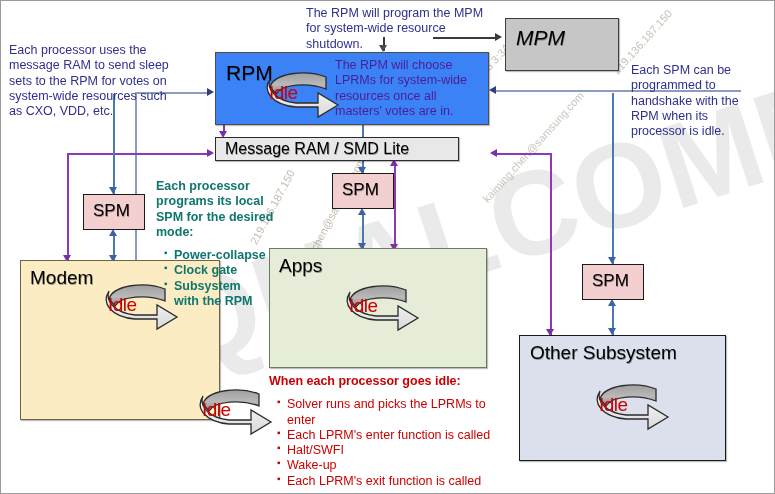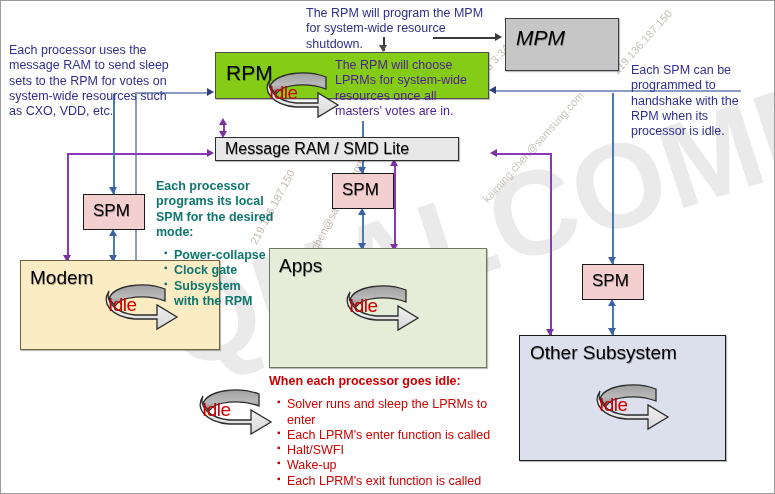--- a/index.html
+++ b/index.html
@@ -14,31 +14,31 @@
   }
   .box{position:absolute;box-sizing:border-box;}
   .bx-label{
     position:absolute;
     color:#000000;
     font-weight:400;
     white-space:nowrap;
     text-shadow:0.6px 0.6px 0 rgba(0,0,0,0.35);
   }
   
-  #rpm-box{left:214px;top:51px;width:274px;height:47px;background:#84cc16;border:1.5px solid #4d4d4d;box-shadow:1px 1px 1px rgba(0,0,0,.25);text-decoration:underline;}
+  #rpm-box{left:214px;top:51px;width:274px;height:73px;background:#3b82f6;border:1.5px solid #4d4d4d;box-shadow:1px 1px 1px rgba(0,0,0,.25);text-decoration:underline;}
   #rpm-box .bx-label{left:10px;top:8px;font-size:21px;}
   #mpm-box{left:504px;top:17px;width:114px;height:53px;background:#c6c6c6;border:1.5px solid #3d3d3d;box-shadow:1px 1px 1px rgba(0,0,0,.25);font-style:italic;}
   #mpm-box .bx-label{left:10px;top:7px;font-size:21px;}
   #msgram-box{left:214px;top:136px;width:244px;height:24px;background:#e8e8e8;border:1.5px solid #2b2b2b;box-shadow:1px 1px 1px rgba(0,0,0,.25);}
   #msgram-box .bx-label{left:9px;top:2px;font-size:16px;}
   #spm-left{left:82px;top:193px;width:62px;height:36px;background:#f4cfcf;border:1.5px solid #1a1a1a;}
   #spm-mid{left:331px;top:172px;width:62px;height:36px;background:#f4cfcf;border:1.5px solid #1a1a1a;}
   #spm-right{left:581px;top:263px;width:62px;height:36px;background:#f4cfcf;border:1.5px solid #1a1a1a;}
   .spm .bx-label{left:9px;top:6px;font-size:17px;}
-  #modem-box{left:19px;top:259px;width:200px;height:90px;background:#fcecc4;border:1.5px solid #6f6244;box-shadow:1px 1px 1px rgba(0,0,0,.25);}
+  #modem-box{left:19px;top:259px;width:200px;height:160px;background:#fcecc4;border:1.5px solid #6f6244;box-shadow:1px 1px 1px rgba(0,0,0,.25);}
   #modem-box .bx-label{left:9px;top:6px;font-size:19px;}
   #apps-box{left:268px;top:247px;width:218px;height:120px;background:#e5ecd7;border:1.5px solid #6b7a5c;box-shadow:1px 1px 1px rgba(0,0,0,.25);}
   #apps-box .bx-label{left:9px;top:6px;font-size:19px;}
   #other-box{left:518px;top:334px;width:207px;height:126px;background:#dce0ec;border:1.5px solid #1a1a1a;box-shadow:1px 1px 1px rgba(0,0,0,.25);text-align:center;}
   #other-box .bx-label{left:10px;top:6px;font-size:19px;}
 
   
   .ann{position:absolute;line-height:1.22;}
   .ann-blue-plain{color:#2f2f8f;font-size:12.5px;}
   .ann-blue-bold{color:#0f766e;font-size:12.5px;font-weight:bold;}
@@ -255,21 +255,21 @@
     <ul class="bullets">
       <li>Power-collapse</li>
       <li>Clock gate</li>
       <li>Subsystem with the RPM</li>
     </ul>
   </div>
 
   <div class="ann ann-red" id="ann-idle">
     <div style="font-weight:bold;">When each processor goes idle:</div>
     <ul class="bullets">
-      <li>Solver runs and sleep the LPRMs to enter</li>
+      <li>Solver runs and picks the LPRMs to enter</li>
       <li>Each LPRM's enter function is called</li>
       <li>Halt/SWFI</li>
       <li>Wake-up</li>
       <li>Each LPRM's exit function is called</li>
     </ul>
   </div>
 
 </div>
 
 </body></html>

